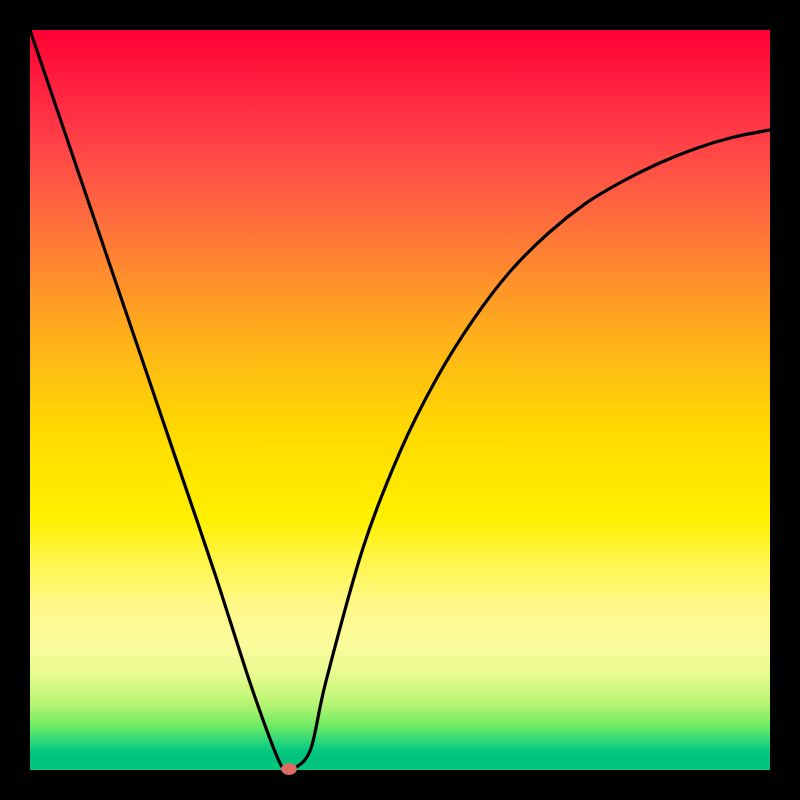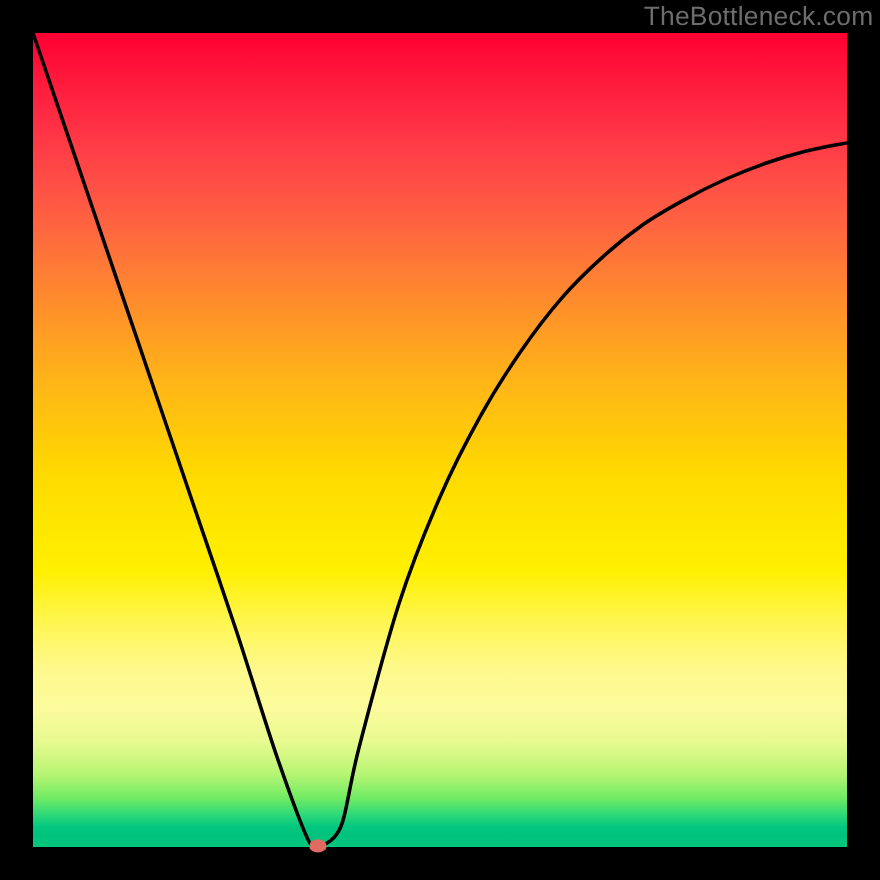--- a/index.html
+++ b/index.html
@@ -72,20 +72,19 @@
     height: 12px;
     background: #de6a62;
     border-radius: 50% / 50%;
     transform: translate(-50%, -50%);
   }
 </style>
 </head>
 <body>
 
 <div class="frame">
-  <div class="watermark">TheBottleneck.com</div>
   <div class="plot-area">
     <svg class="curve" viewBox="0 0 740 740">
       <path id="curve-path" fill="none" stroke="#000" stroke-width="3.2" stroke-linejoin="round" stroke-linecap="round" d="M 0.00 0.00 C 5.55 16.32, 25.90 76.15, 37.00 108.78 C 48.10 141.41, 62.90 184.93, 74.00 217.56 C 85.10 250.19, 99.90 293.71, 111.00 326.34 C 122.10 358.97, 136.90 402.49, 148.00 435.12 C 159.10 467.75, 173.90 510.38, 185.00 543.90 C 196.10 577.42, 212.01 629.74, 222.00 658.60 C 231.99 687.46, 244.94 724.53, 251.60 736.30 C 258.26 748.07, 261.96 739.81, 266.40 737.04 C 270.84 734.26, 276.76 730.68, 281.20 717.80 C 285.64 704.92, 288.23 681.17, 296.00 651.20 C 303.77 621.23, 321.90 552.41, 333.00 518.00 C 344.10 483.59, 358.90 447.33, 370.00 421.80 C 381.10 396.27, 395.90 367.78, 407.00 347.80 C 418.10 327.82, 432.90 304.70, 444.00 288.60 C 455.10 272.50, 469.90 253.26, 481.00 240.50 C 492.10 227.73, 506.90 213.49, 518.00 203.50 C 529.10 193.51, 543.90 181.67, 555.00 173.90 C 566.10 166.13, 580.90 157.80, 592.00 151.70 C 603.10 145.59, 617.90 138.20, 629.00 133.20 C 640.10 128.21, 654.90 122.28, 666.00 118.40 C 677.10 114.51, 691.90 110.08, 703.00 107.30 C 714.10 104.53, 734.45 101.01, 740.00 99.90"></path>
     </svg>
     <div class="marker" id="min-marker" style="left: 259px; top: 738.52px;"></div>
   </div>
 </div>
 
 </body></html>

